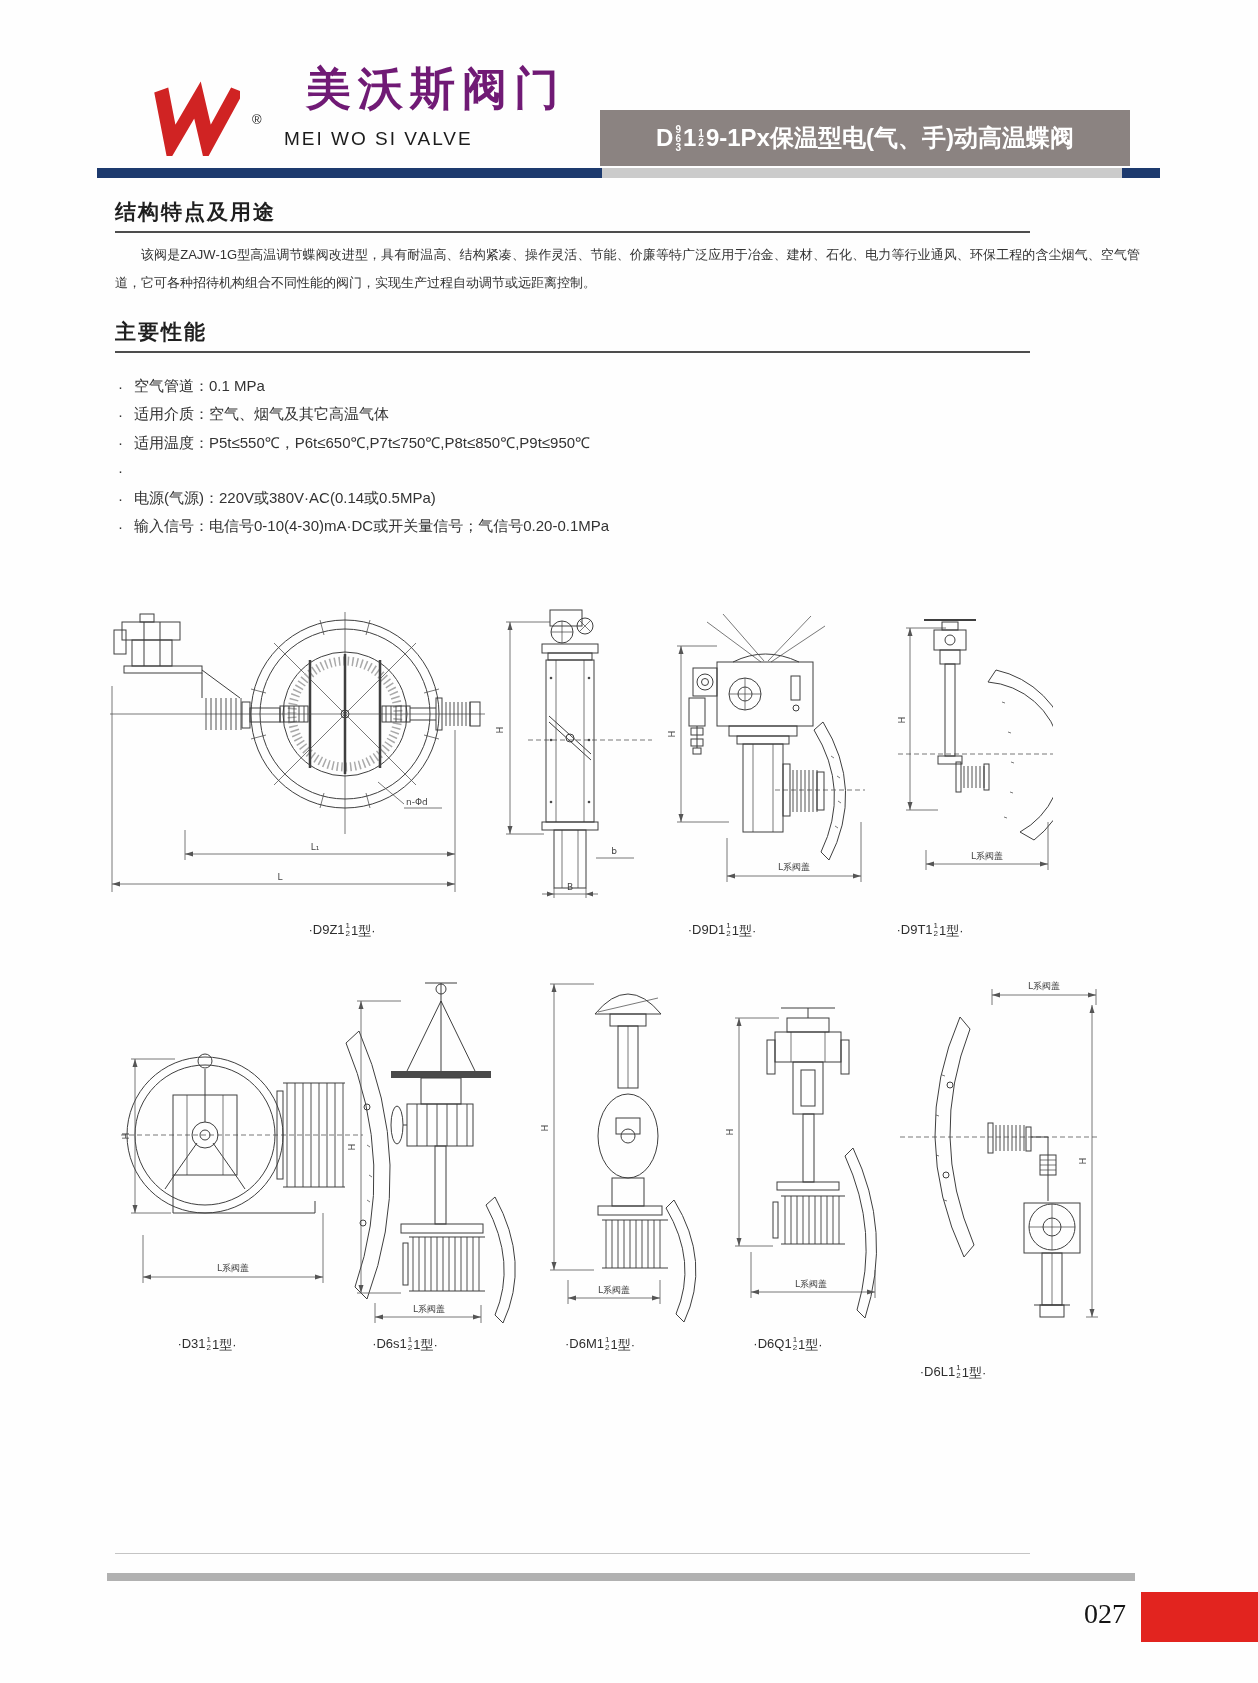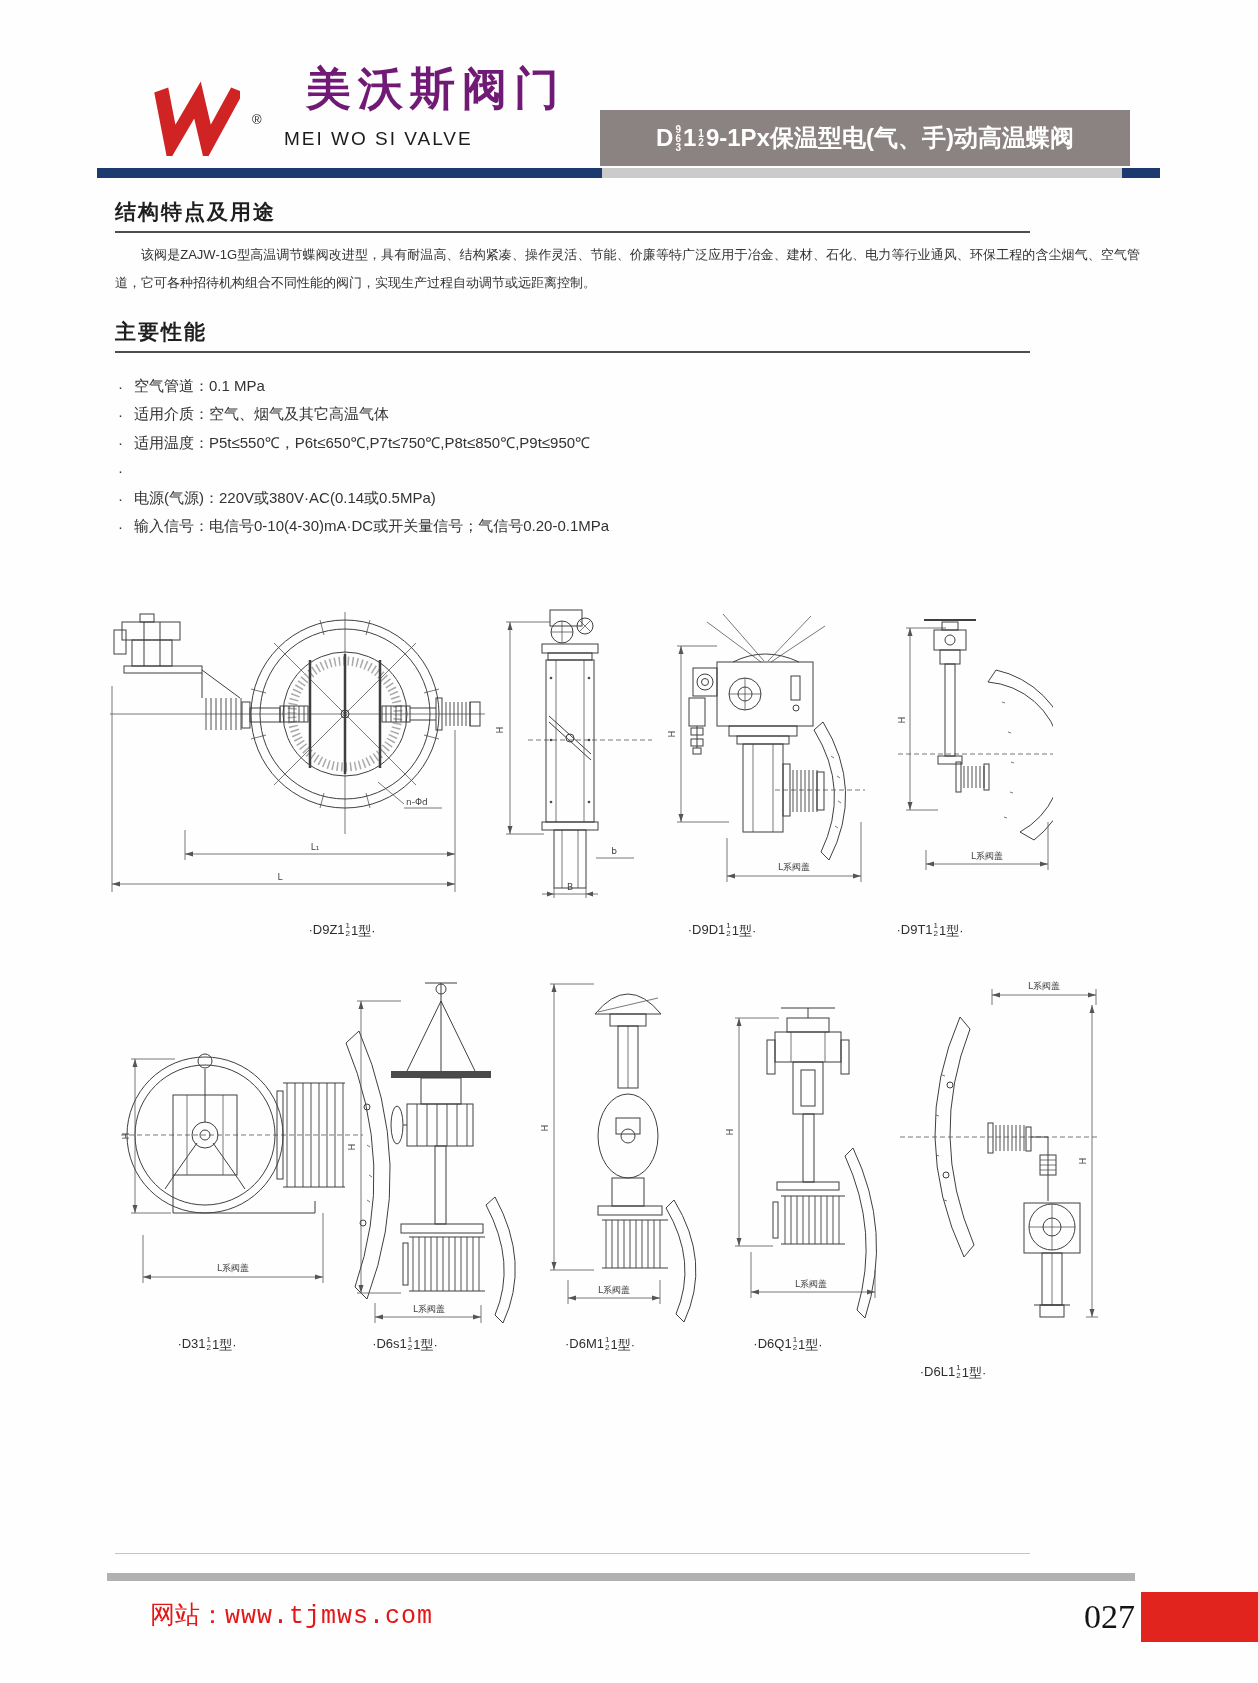--- a/index.html
+++ b/index.html
@@ -31,21 +31,21 @@
   .hatch{stroke-width:0.9;}
   .dark{fill:#4a4a4a;stroke:none;}
   .dlabel{font-size:13px;color:#2e2e2e;display:inline-flex;white-space:nowrap;transform:translateX(-50%);}
   .frac{display:inline-flex;flex-direction:column;align-items:center;font-size:8px;line-height:8px;margin:0 1px;}
   .frac i{font-style:normal;}
   
   .sep{height:0;border-top:1px solid #c4c4c4;}
   .footbar{left:107px;top:1573px;width:1028px;height:8px;background:#b1b1b1;}
   .site{left:150px;top:1598px;font-size:25px;color:#e51616;font-family:"DejaVu Serif",serif;}
   .site .url{font-family:"Liberation Mono",monospace;letter-spacing:1px;}
-  .pageno{left:1084px;top:1598px;font-size:34px;color:#141414;font-family:"Liberation Serif",serif;}
+  .pageno{left:1084px;top:1598px;font-size:28px;color:#141414;font-family:"Liberation Serif",serif;}
   .redblock{left:1141px;top:1592px;width:117px;height:50px;background:#e2241f;}
 </style>
 </head>
 <body>
 
 <div class="page">
 
   <svg class="abs" style="left:145px;top:80px" width="95" height="76" viewBox="0 0 95 76">
     <g transform="skewX(-10) translate(10,0)">
       <polyline points="8,10 28,64 46,20 64,64 84,10" fill="none" stroke="#d02323" stroke-width="14" stroke-linecap="butt"></polyline>
@@ -482,19 +482,16 @@
       <span>·D6L1</span>
       <span class="frac">
         <i>1</i>
         <i>2</i>
       </span>
       <span>1型·</span>
     </span>
 
   <div class="abs sep" style="left:115px;top:1553px;width:915px"></div>
   <div class="abs footbar"></div>
-  <div class="abs site">
-    <span>网站：</span><span class="url">www.tjmws.com</span>
-  </div>
   <div class="abs pageno">027</div>
   <div class="abs redblock"></div>
 
 </div>
 
 </body></html>

